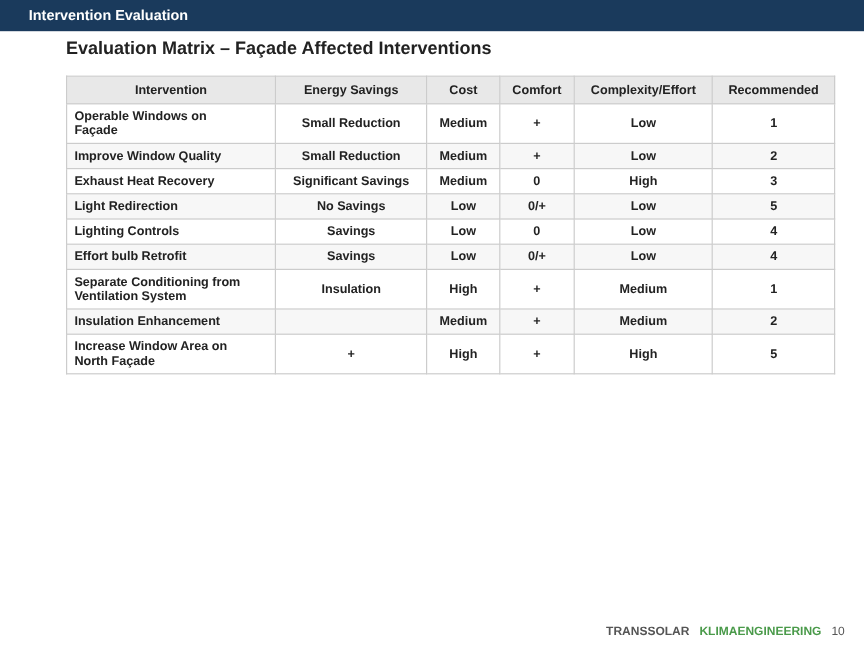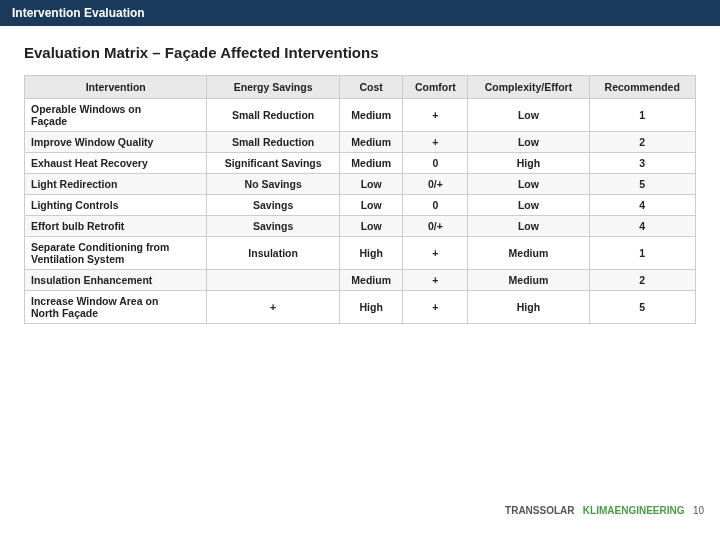--- a/index.html
+++ b/index.html
@@ -7,26 +7,27 @@
       font-family: Arial, Helvetica, sans-serif;
       background: #ffffff;
       width: 720px;
       height: 540px;
       overflow: hidden;
       font-size: 11px;
     }
     #header {
       background: #1a3a5c;
       color: white;
-      padding: 6px 12px;
+      padding: 6px 24px;
       font-size: 12px;
       font-weight: bold;
     }
     #content {
-      padding: 18px 24px 12px 24px;
+      padding: 6px 24px 12px 24px;
+      margin-left: 31px;
     }
     #page-title {
       font-size: 15px;
       font-weight: bold;
       margin-bottom: 14px;
       color: #222;
     }
     table {
       width: 100%;
       border-collapse: collapse;
@@ -53,21 +54,21 @@
       text-align: left;
     }
     tbody tr:nth-child(even) {
       background: #f7f7f7;
     }
     tbody tr:nth-child(odd) {
       background: #ffffff;
     }
     #footer {
       position: absolute;
-      bottom: 24px;
+      bottom: 8px;
       right: 16px;
       font-size: 10px;
       color: #555;
     }
     #footer .transsolar {
       color: #555;
       font-weight: bold;
     }
     #footer .klima {
       color: #4a9a4a;

